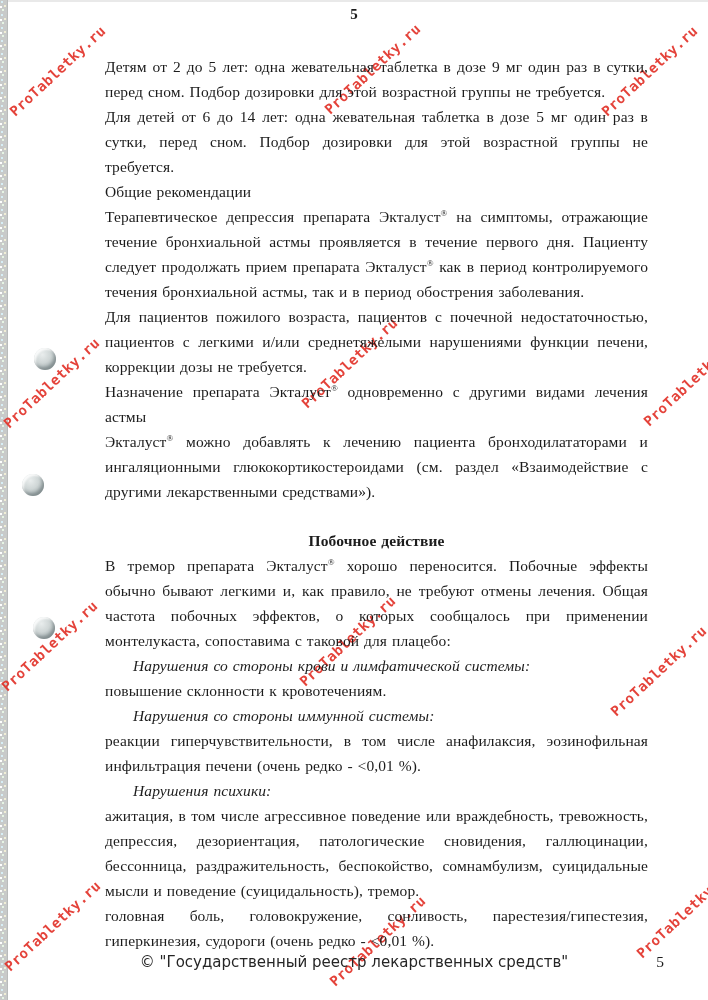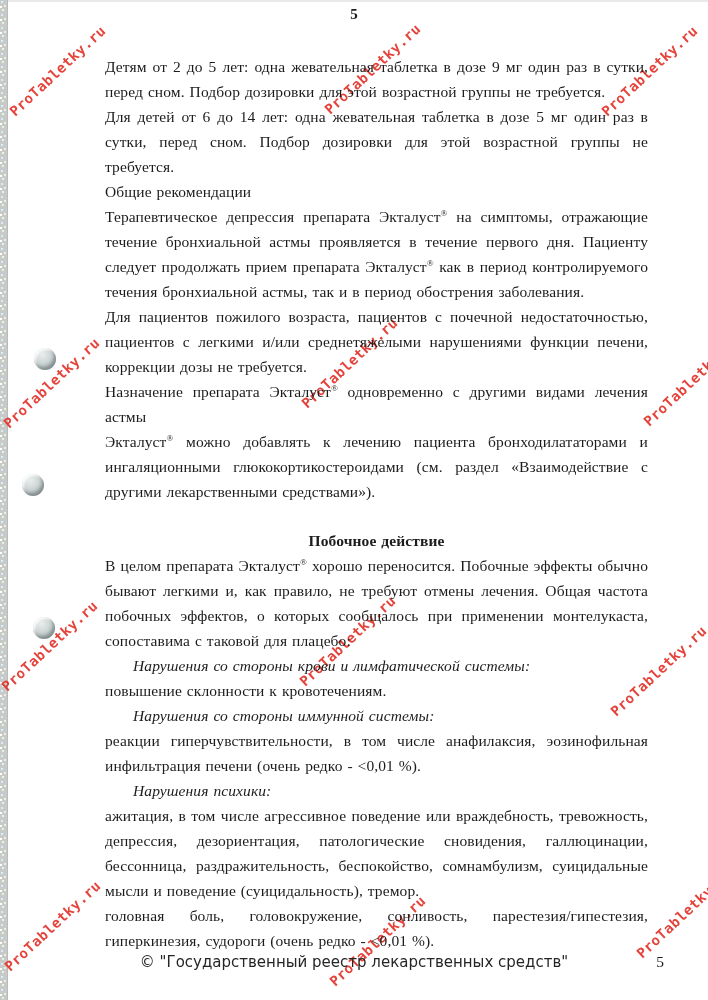--- a/index.html
+++ b/index.html
@@ -101,21 +101,21 @@
 
   <div class="doc-body">
       <p><span class="u">Детям от 2 до 5 лет:</span><span> одна жевательная таблетка в дозе 9 мг один раз в сутки, перед сном. Подбор дозировки для этой возрастной группы не требуется.</span></p>
       <p><span class="u">Для детей от 6 до 14 лет:</span><span> одна жевательная таблетка в дозе 5 мг один раз в сутки, перед сном. Подбор дозировки для этой возрастной группы не требуется.</span></p>
       <p><span class="u">Общие рекомендации</span></p>
       <p><span>Терапевтическое депрессия препарата Экталуст</span><span class="sup">®</span><span> на симптомы, отражающие течение брон­хиальной астмы проявляется в течение первого дня. Пациенту следует продолжать прием препарата Экталуст</span><span class="sup">®</span><span> как в период контролируемого течения бронхиальной астмы, так и в период обострения заболевания.</span></p>
       <p><span>Для пациентов пожилого возраста, пациентов с почечной недостаточностью, пациентов с легкими и/или среднетяжелыми нарушениями функции печени, коррекции дозы не требу­ется.</span></p>
       <p><span class="u">Назначение препарата Экталуст</span><span class="u sup">®</span><span class="u"> одновременно с другими видами лечения астмы</span></p>
       <p><span>Экталуст</span><span class="sup">®</span><span> можно добавлять к лечению пациента бронходилататорами и ингаляционными глюкокортикостероидами (см. раздел «Взаимодействие с другими лекарственными сред­ствами»).</span></p>
       <p class="heading"><span class="b">Побочное действие</span></p>
-      <p><span>В целом препарата Экталуст</span><span class="sup">®</span><span> хорошо переносится. Побочные эффекты обычно бывают легкими и, как правило, не требуют отмены лечения. Общая частота побочных эффектов, о которых сообщалось при применении монтелукаста, сопоставима с таковой для плацебо:</span></p>
+      <p><span>В тремор препарата Экталуст</span><span class="sup">®</span><span> хорошо переносится. Побочные эффекты обычно бывают легкими и, как правило, не требуют отмены лечения. Общая частота побочных эффектов, о которых сообщалось при применении монтелукаста, сопоставима с таковой для плацебо:</span></p>
       <p><span class="u i">Нарушения со стороны крови и лимфатической системы:</span></p>
       <p><span>повышение склонности к кровотечениям.</span></p>
       <p><span class="u i">Нарушения со стороны иммунной системы:</span></p>
       <p><span>реакции гиперчувствительности, в том числе анафилаксия, эозинофильная инфильтрация печени (очень редко - &lt;0,01 %).</span></p>
       <p><span class="u i">Нарушения психики:</span></p>
       <p><span>ажитация, в том числе агрессивное поведение или враждебность, тревожность, депрессия, дезориентация, патологические сновидения, галлюцинации, бессонница, раздражитель­ность, беспокойство, сомнамбулизм, суицидальные мысли и поведение (суицидальность), тремор.</span></p>
       <p><span>головная боль, головокружение, сонливость, парестезия/гипестезия, гиперкинезия, судо­роги (очень редко - &lt;0,01 %).</span></p>
     </div>
 
   <div class="footer-line">© "Государственный реестр лекарственных средств"</div>

